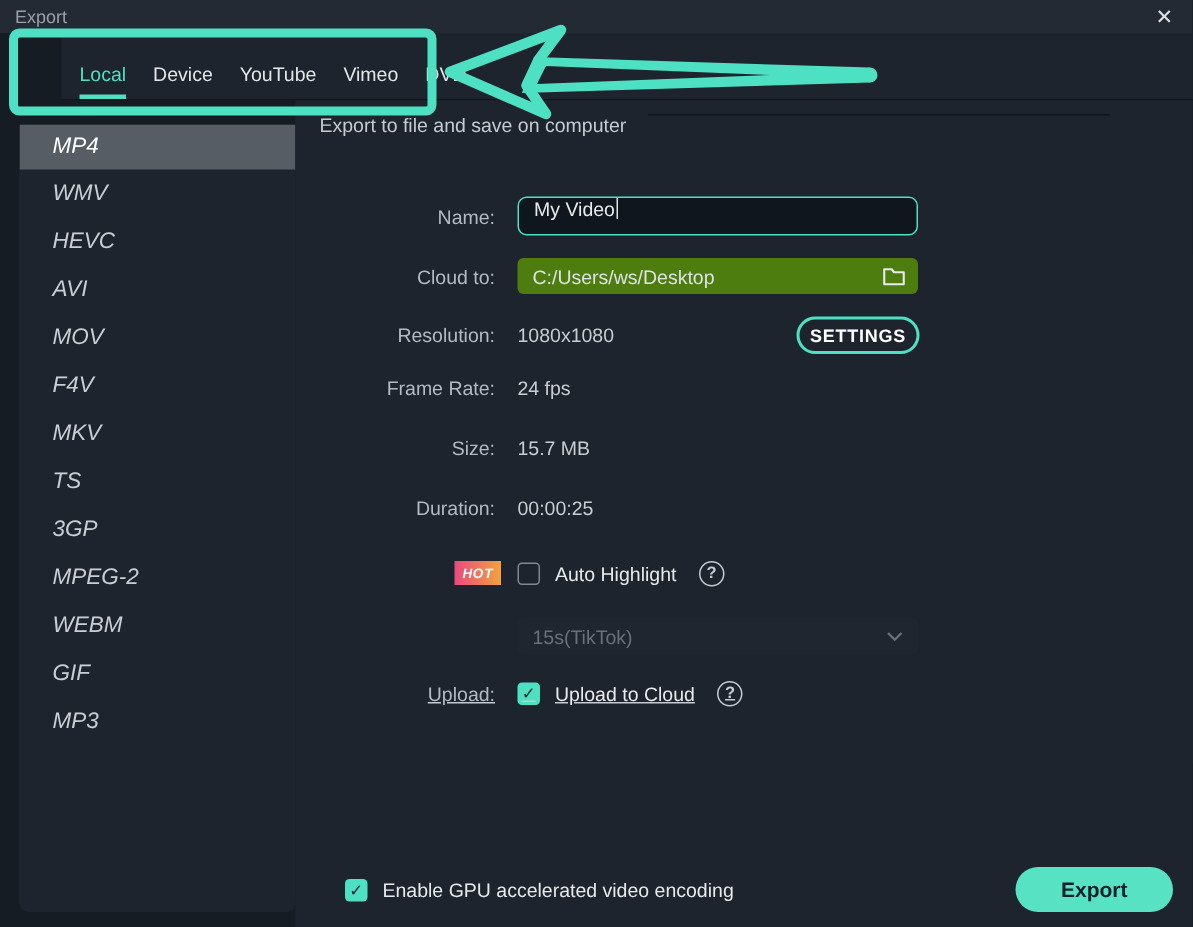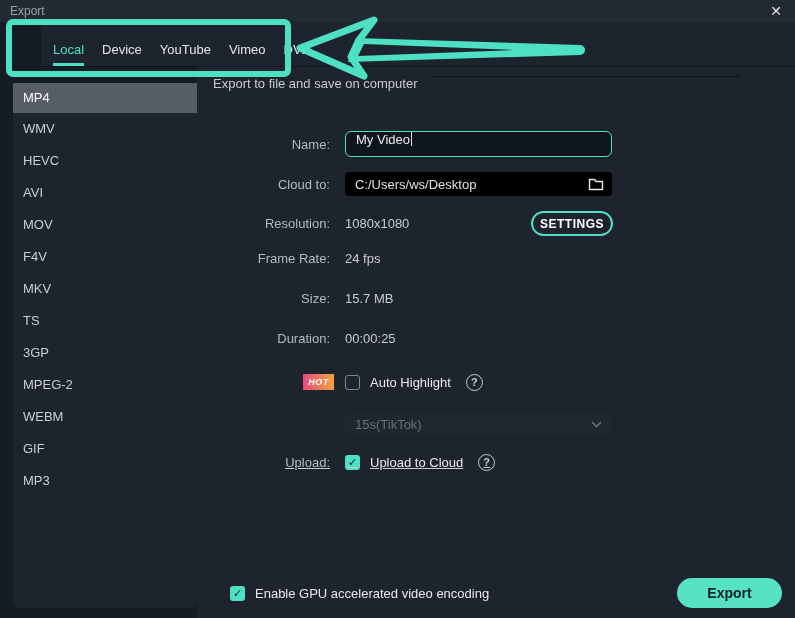--- a/index.html
+++ b/index.html
@@ -22,40 +22,40 @@
   .tab.active { color:#4ee0c2; border-bottom:3px solid #4ee0c2; padding-bottom:6px; }
 
   
   .hl-box { position:absolute; left:6px; top:19px; width:285px; height:58px;
     border:6px solid #4ee0c2; border-radius:7px; pointer-events:none; z-index:5; }
   .hl-arrow { position:absolute; left:288px; top:14px; z-index:5; pointer-events:none; }
 
   
   .sidebar { position:absolute; left:13px; top:83px; width:184px; height:525px;
     background:#1e242e; border-radius:0 0 6px 6px; overflow:hidden; }
-  .fmt-item { height:32px; line-height:32px; padding-left:10px; font-size:13px; color:#c9ced4; cursor:pointer; }
+  .fmt-item { height:32px; line-height:32px; padding-left:22px; font-size:15px; color:#c9ced4; cursor:pointer;font-style:italic; }
   .fmt-item.selected { background:#575d65; color:#ffffff; height:30px; line-height:30px; }
 
   
   .main-bg { position:absolute; left:197px; top:67px; width:598px; height:551px; background:#1e242e; }
   .section-head { position:absolute; left:197px; top:76px; width:598px; display:flex; align-items:flex-start; padding-left:16px; }
   .section-head .txt { font-size:13px; color:#c6cbd0; white-space:nowrap; }
   .section-head .line { flex:1; height:1px; background:#10141b; margin-left:14px; margin-right:55px; }
 
   .row { position:absolute; left:197px; width:598px; display:flex; align-items:center; }
   .row .lbl { width:133px; text-align:right; font-size:13px; color:#b4bac1; flex:0 0 133px; }
   .row .gap { width:15px; flex:0 0 15px; }
   .row .val { font-size:13px; color:#c8cdd2; }
 
   .name-input { width:267px; height:26px; background:#10161e; border:1.5px solid #4ee0c2;
     border-radius:6px; display:flex; align-items:flex-start; padding-left:10px; }
   .name-input .txt { font-size:13px; color:#e8eaec; }
   .caret { display:inline-block; width:1px; height:14px; background:#dfe3e6; margin-left:1px; }
 
-  .path-field { width:267px; height:24px; background:#000000; border-radius:4px;
+  .path-field { width:267px; height:24px; background:#4d7c0f; border-radius:4px;
     display:flex; align-items:center; padding:0 8px 0 10px; }
   .path-field .txt { font-size:13px; color:#dfe2e6; flex:1; }
 
   .settings-btn { position:absolute; left:334px; top:0; width:82px; height:25px;
     border:2px solid #4ee0c2; border-radius:13px; background:transparent; color:#ffffff;
     font-weight:bold; font-size:12px; letter-spacing:0.5px; cursor:pointer;
     font-family:"Liberation Sans",sans-serif; }
 
   .hot-badge { position:absolute; left:106px; top:1px; width:31px; height:16px; border-radius:0;
     background:linear-gradient(90deg,#ea4a7e,#f2a33d); color:#fff; font-size:9px; font-weight:bold;

